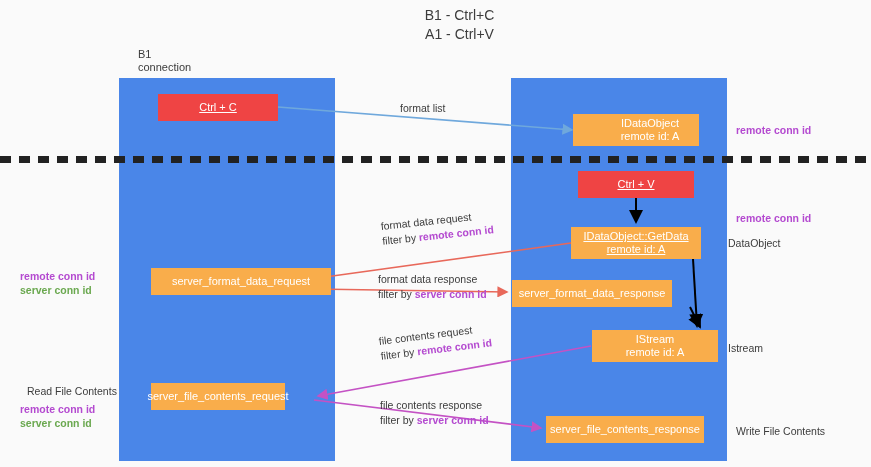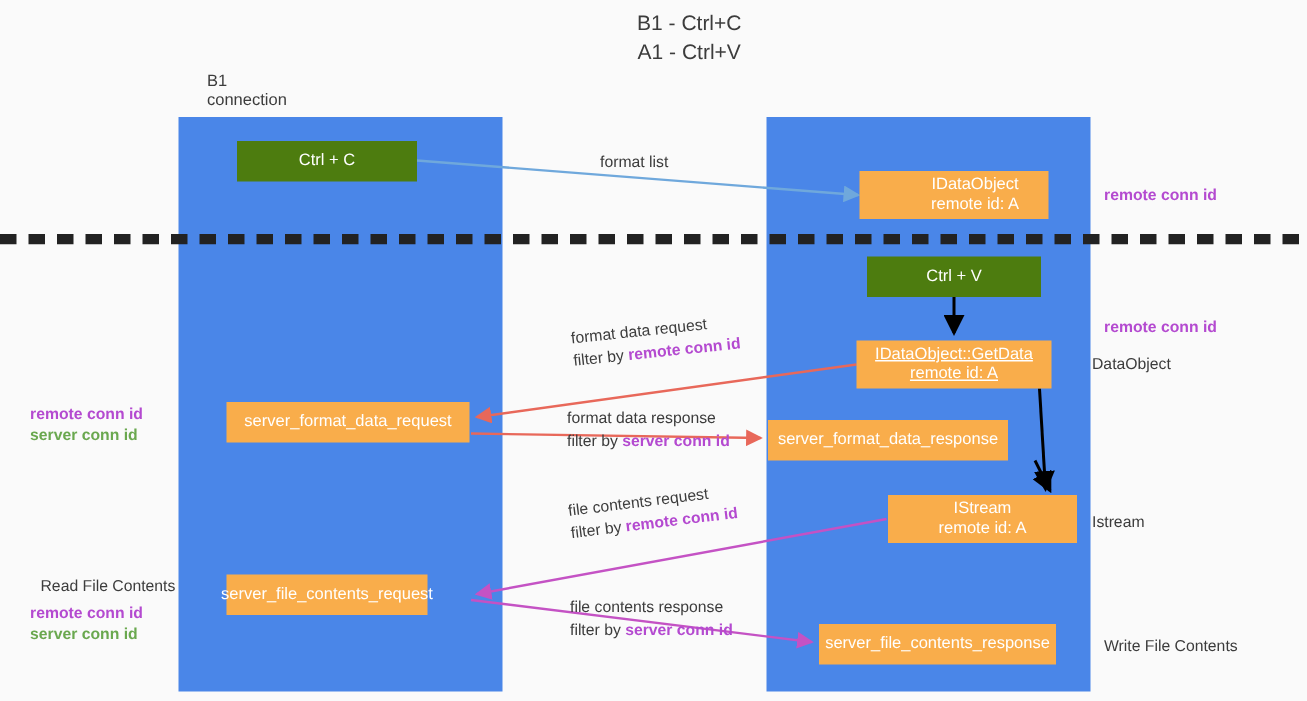--- a/index.html
+++ b/index.html
@@ -80,30 +80,30 @@
     display: flex;
     flex-direction: column;
     align-items: center;
     justify-content: center;
     color: #ffffff;
     font-size: 11px;
     line-height: 13px;
     text-align: center;
     padding: 2px 4px;
   }
-  .node.green  { background: #4d7c0f; }
+  .node.green  { background: #ef4444; text-decoration: underline; }
   .node.orange { background: #f9ad4b; }
   .node .l2 { display: block; }
 
   
   #node-ctrl-c            { left: 158px; top: 94px;  width: 120px; height: 27px; }
   #node-idataobject       { left: 573px; top: 114px; width: 126px; height: 32px; padding-left: 32px; }
   #node-ctrl-v            { left: 578px; top: 171px; width: 116px; height: 27px; }
   #node-getdata           { left: 571px; top: 227px; width: 130px; height: 32px; text-decoration: underline; }
-  #node-fmt-req           { left: 151px; top: 268px; width: 162px; height: 27px; }
+  #node-fmt-req           { left: 151px; top: 268px; width: 180px; height: 27px; }
   #node-fmt-resp          { left: 512px; top: 280px; width: 160px; height: 27px; }
   #node-istream           { left: 592px; top: 330px; width: 126px; height: 32px; }
   #node-file-req          { left: 151px; top: 383px; width: 134px; height: 27px; }
   #node-file-resp         { left: 546px; top: 416px; width: 158px; height: 27px; }
 
   
   .edge-label {
     position: absolute;
     font-size: 10.5px;
     line-height: 15px;

